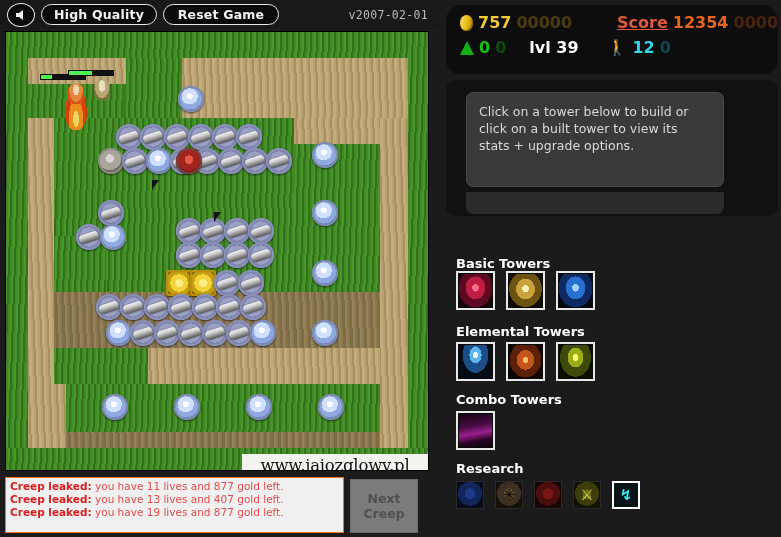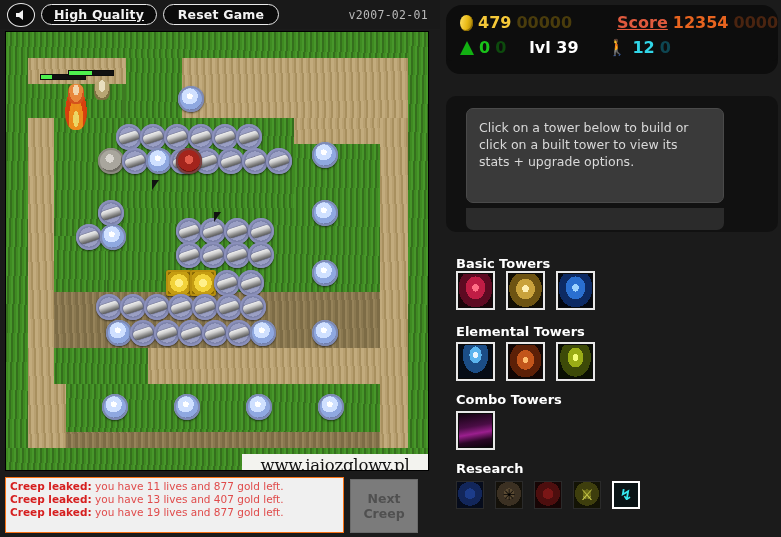--- a/index.html
+++ b/index.html
@@ -14,21 +14,21 @@
   
   #topbar { position: absolute; left:0; top:0; width: 440px; height: 29px; background:#191919; }
   .pill {
     position:absolute; top:4px; height:21px; border-radius:11px;
     background:#0b0b0b; border:1.5px solid #e9e9e9;
     color:#f2f2f2; font-weight:bold; font-size:12.5px;
     display:flex; align-items:center; justify-content:center;
     letter-spacing:.2px; cursor:pointer; white-space:nowrap;
   }
   #sound-btn { left:7px; width:28px; border-radius:50%; height:24px; top:3px; padding:0; }
-  #hq-btn { left:41px; width:116px;text-decoration:underline; }
+  #hq-btn { left:41px; width:116px; }
   #reset-btn { left:163px; width:116px; }
   #version { position:absolute; right:12px; top:8px; color:#b9b9b9; font-size:11.5px;
              font-family:"DejaVu Sans Mono", monospace; letter-spacing:.3px; }
   .spk { display:block; }
 
   
   #map-wrap { position:absolute; left:5px; top:31px; width:424px; height:440px;
               border:1px solid #000; overflow:hidden; background:#3d7a22; }
   #map { position:absolute; inset:0; }
   .grass { position:absolute; background:
@@ -111,21 +111,21 @@
           border-bottom:14px solid #12b012; display:inline-block; }
   .runner { color:#31d6e8; font-size:16px; line-height:16px; }
   .num { font-weight:bold; font-size:16px; font-family:"DejaVu Sans", sans-serif; }
   .gold-on { color:#f5c838; } .gold-off { color:#4a3c0c; }
   .lives-on { color:#19c219; } .lives-off { color:#0d4a0d; }
   .score-lbl { color:#e05a3e; font-weight:bold; font-size:16px; }
   .score-on { color:#e8641f; } .score-off { color:#4a2410; }
   .creeps-on { color:#31d6e8; } .creeps-off { color:#0e4652; }
   .lvl { color:#ffffff; font-weight:bold; font-size:16px; margin-left:18px; }
 
-  #info-outer { position:absolute; left:6px; top:96px; width:332px; height:136px;
+  #info-outer { position:absolute; left:6px; top:80px; width:332px; height:136px;
                 background:#111111; border-radius:10px; }
   #info-box { position:absolute; left:20px; top:12px; width:258px; height:95px;
               background:#3a3a3a; border:1px solid #4a4a4a; border-radius:7px;
               color:#d9d9d9; font-size:12.5px; line-height:17px; padding:10px 12px; }
   #info-box2 { position:absolute; left:20px; top:112px; width:258px; height:22px;
                background:#2b2b2b; border-radius:0 0 7px 7px; }
 
   .section-title { position:absolute; color:#ffffff; font-weight:bold; font-size:13px; }
   .tower-row { position:absolute; display:flex; gap:11px; }
   .tower-slot { width:39px; height:39px; background:#0a0a0a; border:2px solid #e8e8e8; position:relative; }
@@ -271,21 +271,21 @@
       <div>Creep</div>
     </div>
   </div>
 
   <div id="right">
 
     <div id="statbar2"></div>
     <div id="statbar">
       <div class="statrow" id="row-top">
         <span class="coin"></span>
-        <span class="num gold-on">479</span>
+        <span class="num gold-on">757</span>
           <span class="num gold-off">00000</span>
         <span class="score-lbl" style="margin-left:40px;text-decoration:underline;">Score</span>
         <span class="num score-on">12354</span>
           <span class="num score-off">0000</span>
       </div>
       <div class="statrow" id="row-bot">
         <span class="tree"></span>
         <span class="num lives-on">0</span>
           <span class="num lives-off">0</span>
         <span class="lvl">lvl 39</span>

